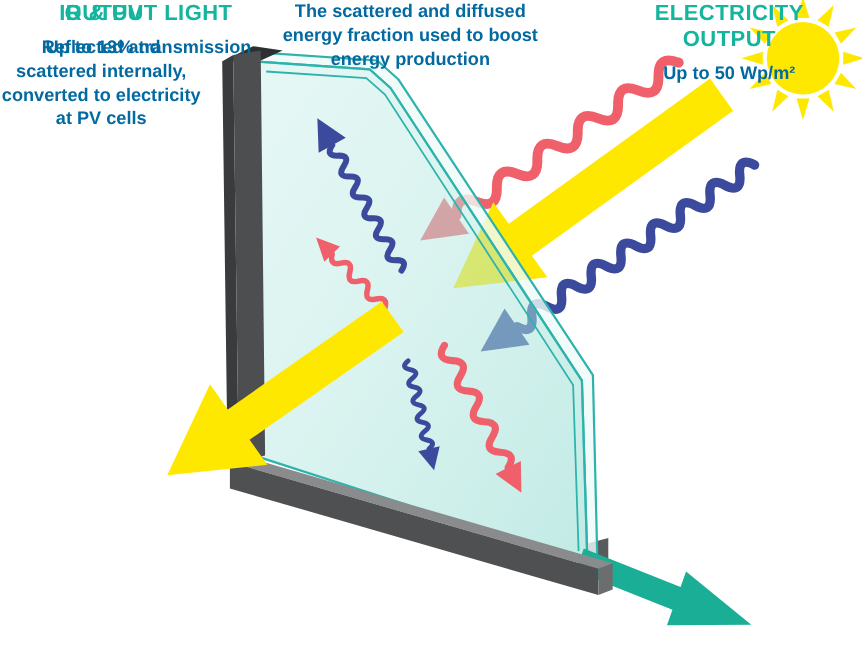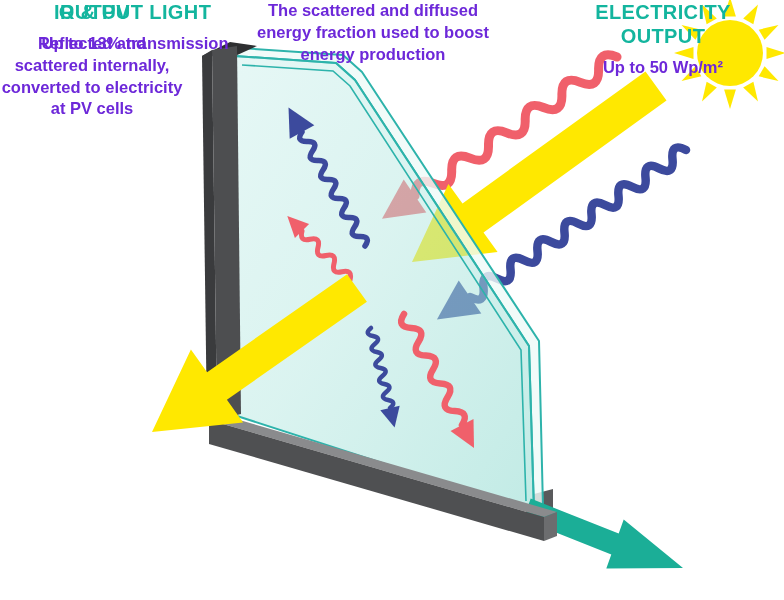--- a/index.html
+++ b/index.html
@@ -2,21 +2,21 @@
 <html><head>
 <meta charset="utf-8">
 <style>
   html,body{margin:0;padding:0;background:#ffffff;}
   .stage{position:relative;width:784px;height:600px;overflow:hidden;
          font-family:"Liberation Sans","DejaVu Sans",sans-serif;}
   .stage svg{position:absolute;left:0;top:0;display:block;}
   .label{position:absolute;text-align:center;}
   .label h2{margin:0 0 9px 0;font-size:20px;font-weight:800;letter-spacing:.4px;
             color:#13b59e;line-height:1.2;}
-  .label p{margin:0;font-size:16.5px;line-height:1.32;color:#6d28d9;font-weight:600;}
+  .label p{margin:0;font-size:16.5px;line-height:1.32;color:#0369a1;font-weight:600;}
   .lbl-iruv{left:0;top:128;width:184px;}
   .lbl-visible{left:24px;top:460;width:222px;}
   .lbl-elec{left:585px;top:442;width:156px;}
   .lbl-caption{left:257px;top:534;width:232px;}
   .lbl-caption p{font-weight:600;}
 </style>
 </head>
 <body>
 
 <div class="stage">

